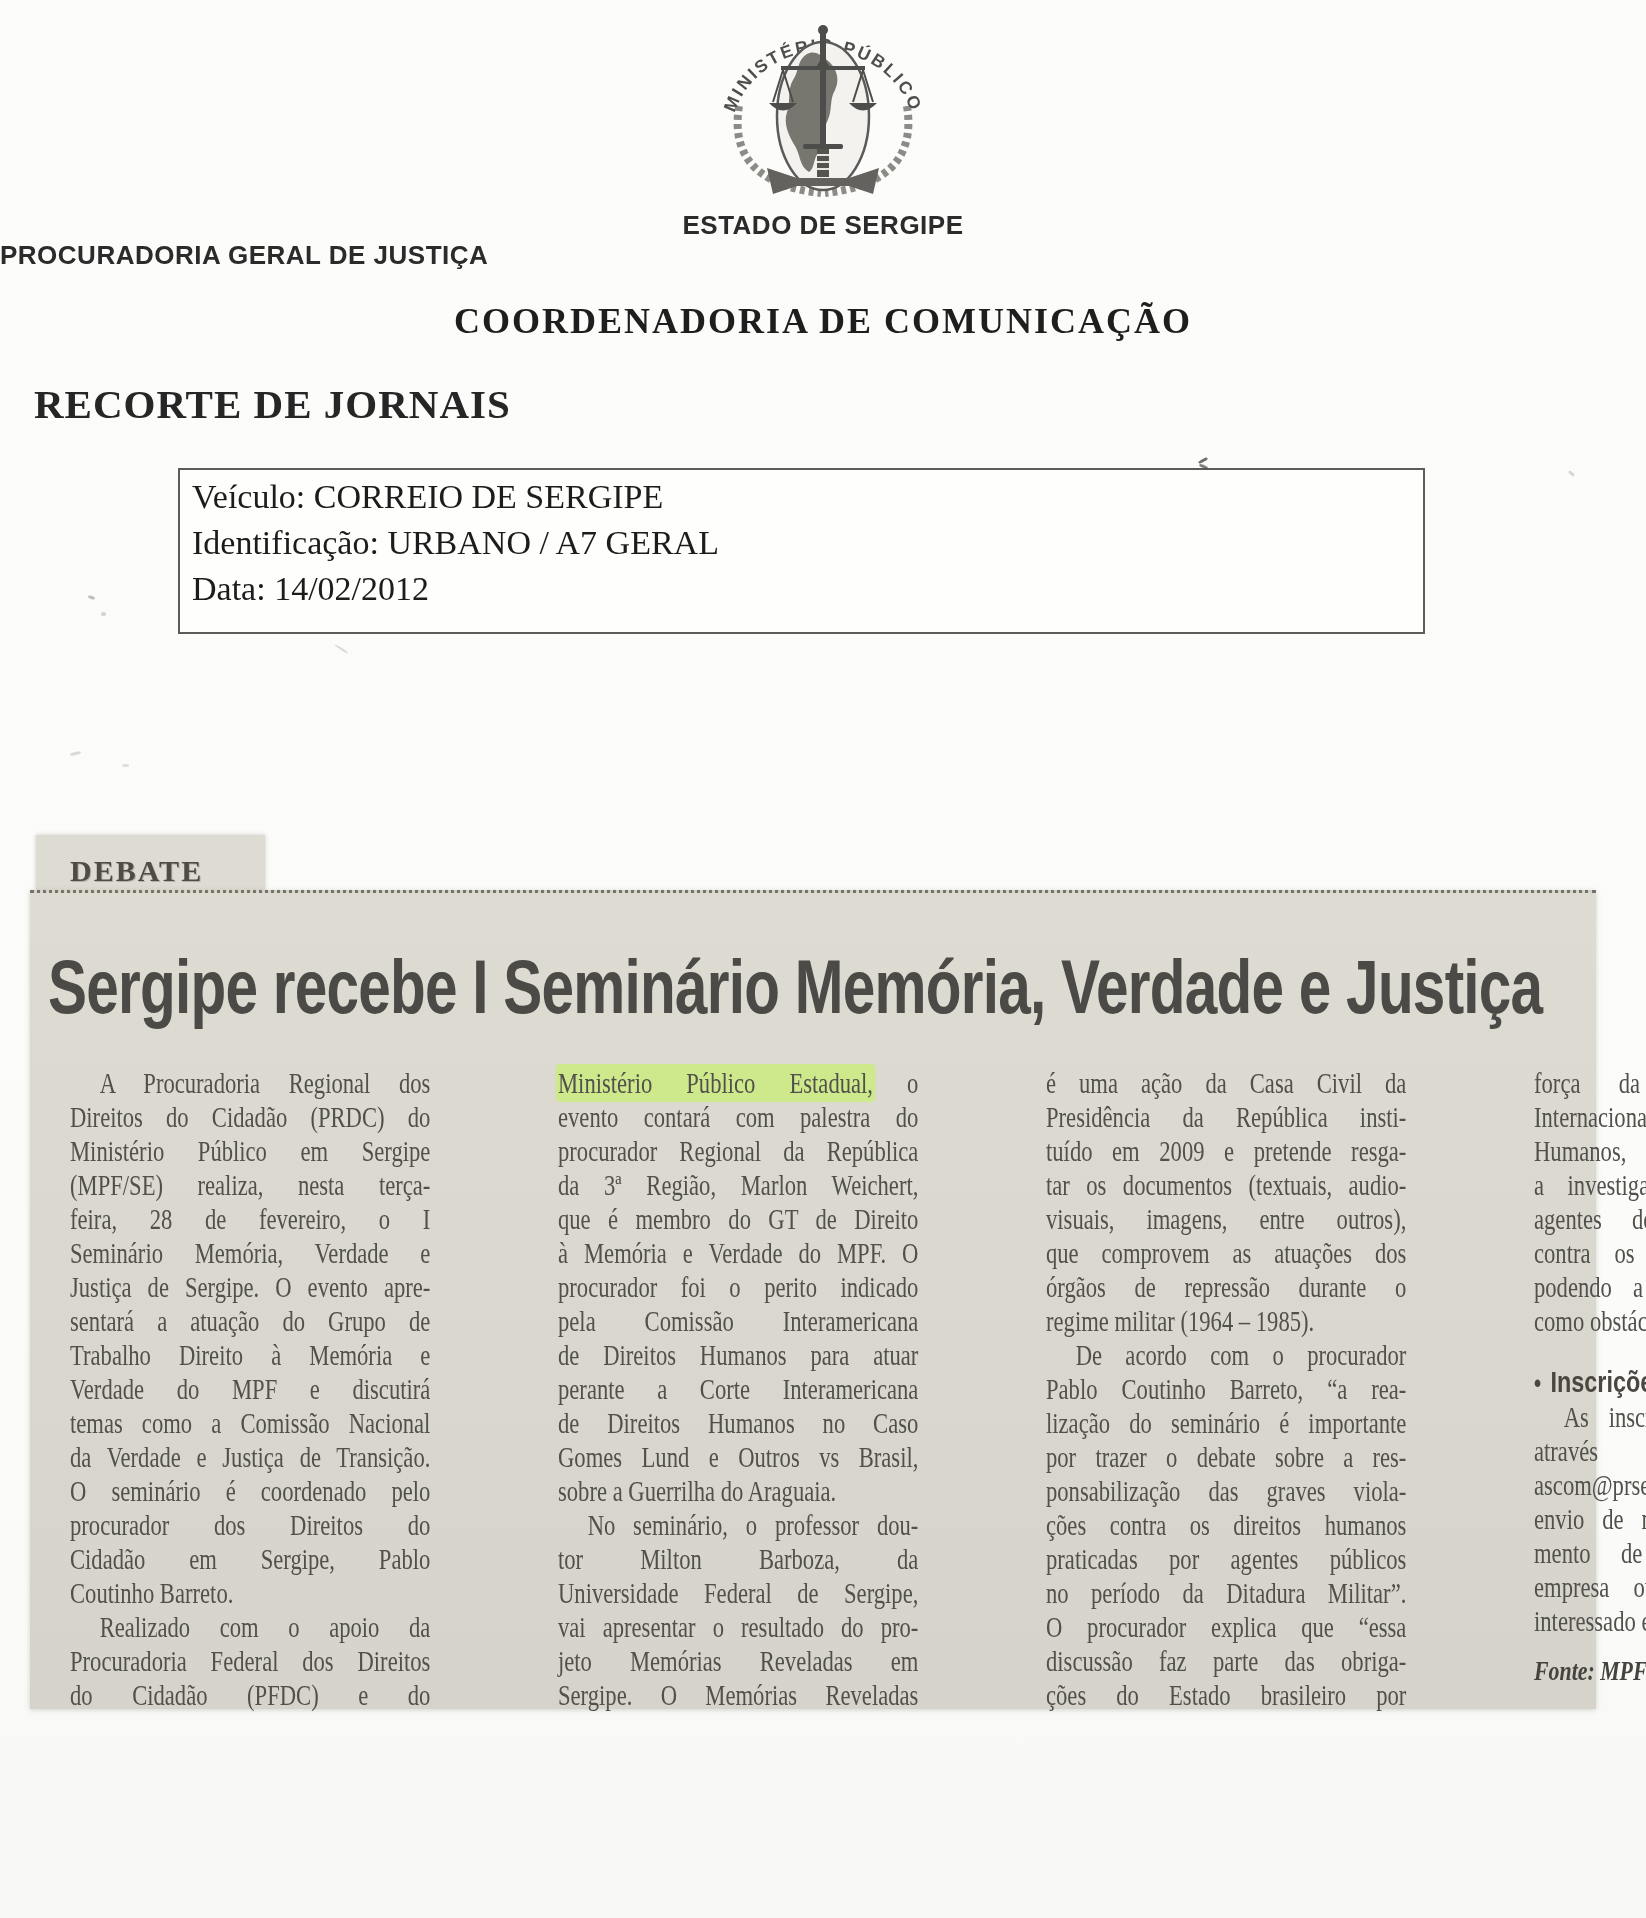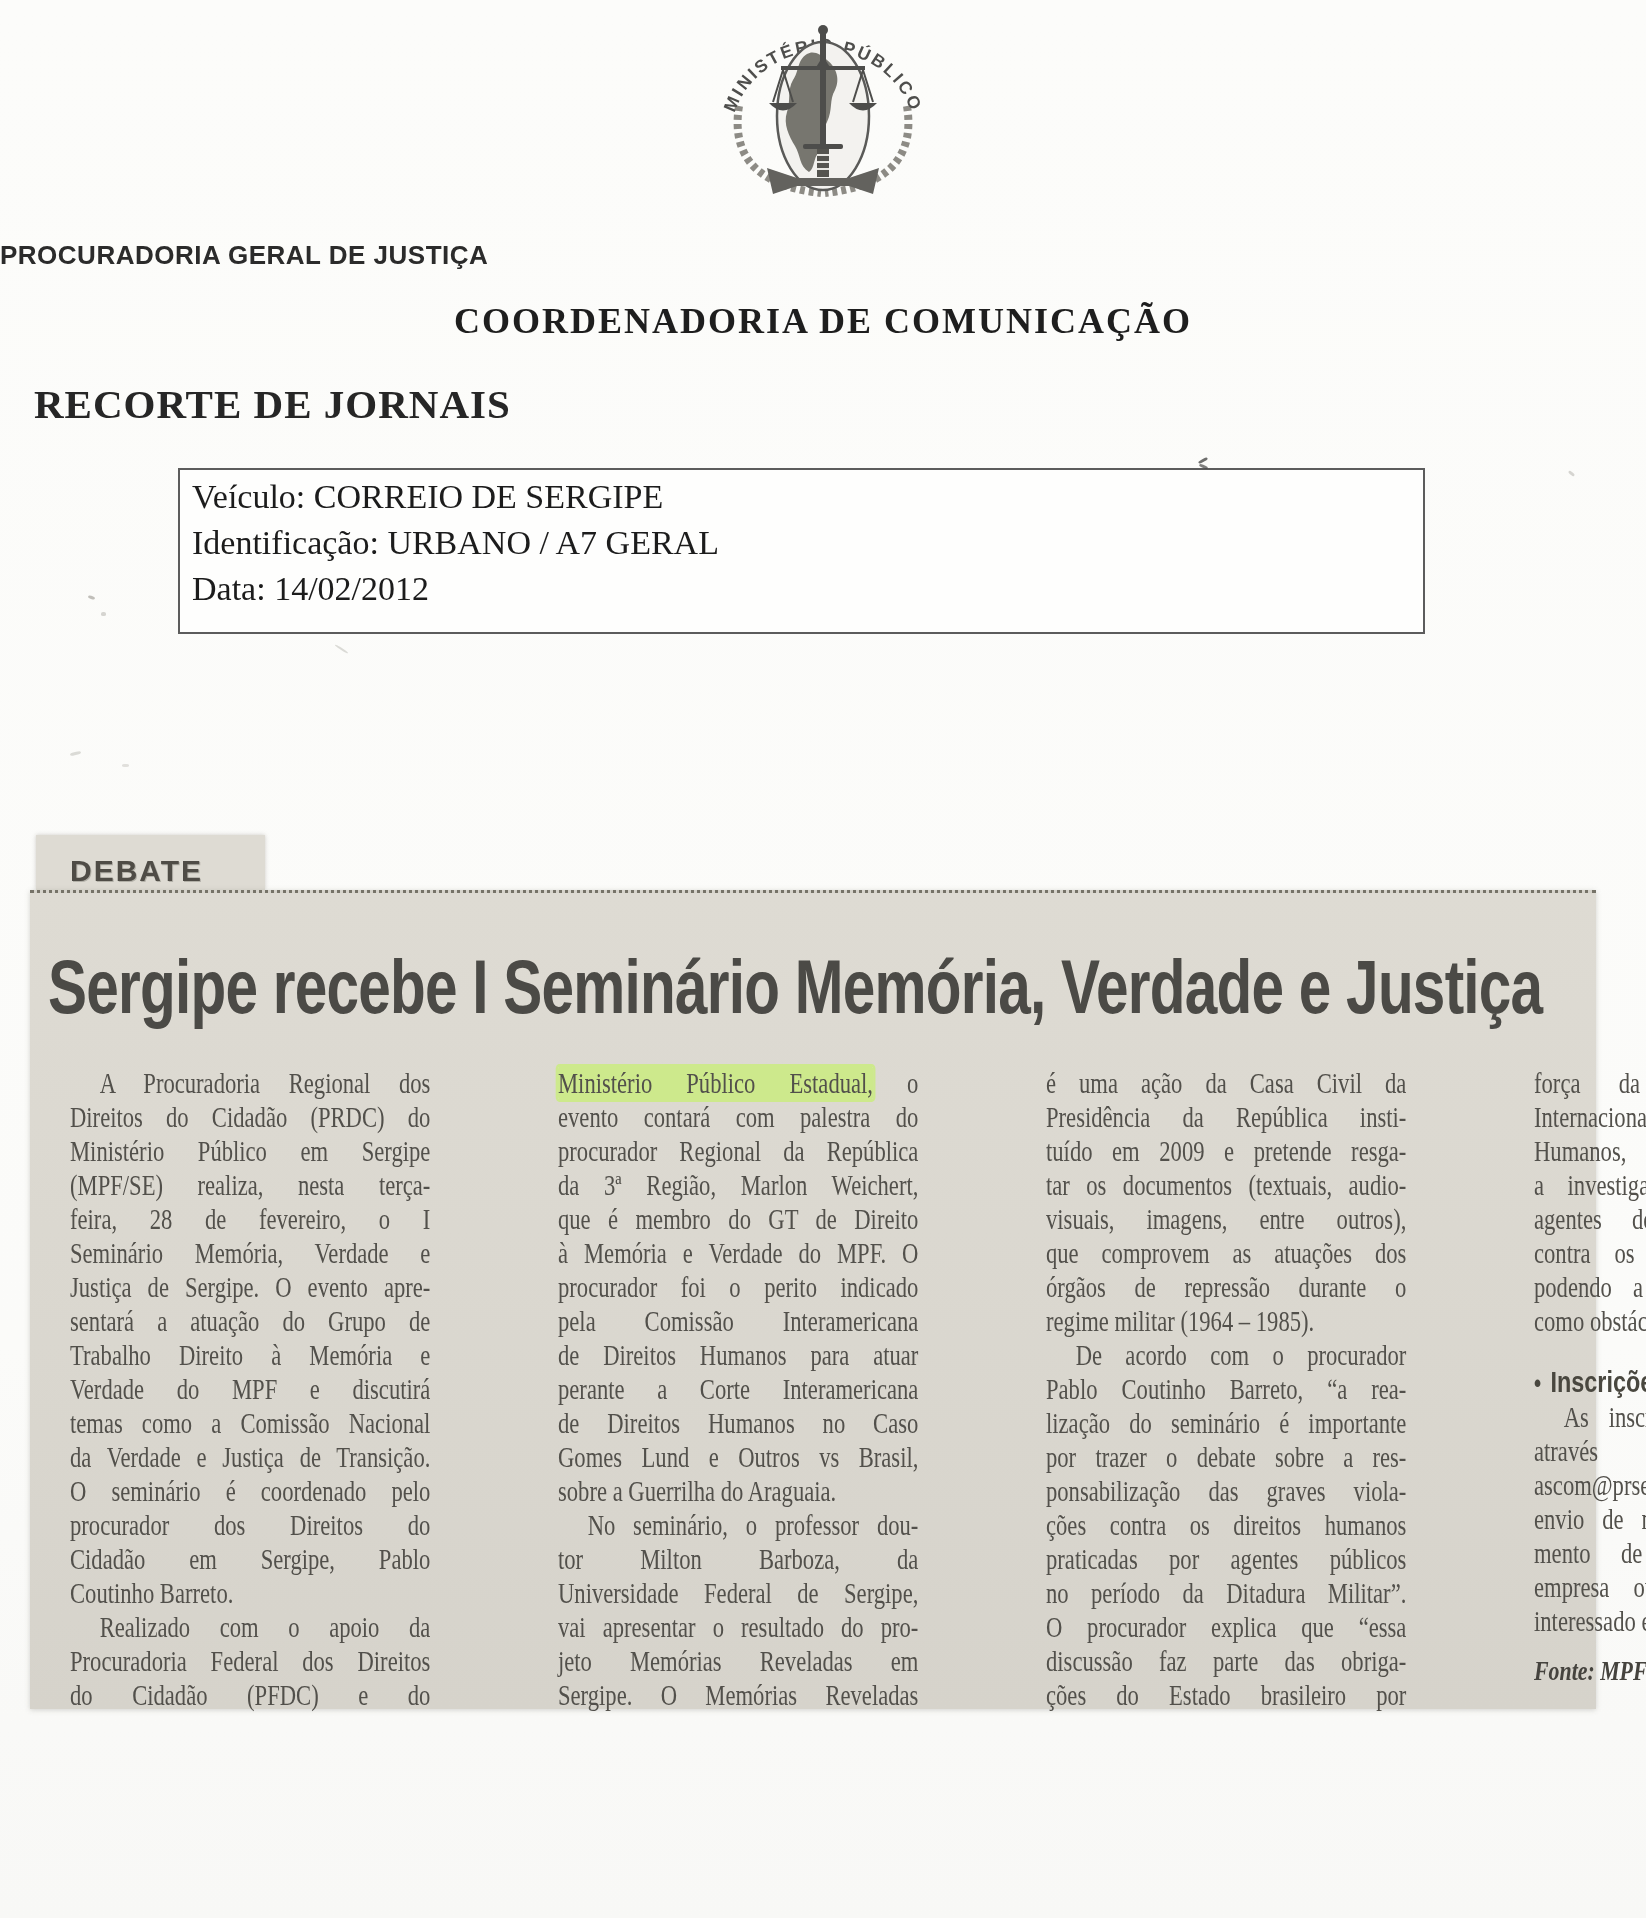--- a/index.html
+++ b/index.html
@@ -17,21 +17,21 @@
         letter-spacing:1px;color:#262626;padding-left:34px;}
   
   .ibox{position:absolute;left:178px;top:468px;width:1231px;height:148px;
         border:2px solid #5c5c5c;background:#fefefd;padding:4px 0 10px 12px;box-sizing:content-box;}
   .ibox .bl{font-size:34px;line-height:46px;color:#1c1c1c;}
   
   .smudge{position:absolute;background:#8f8d85;border-radius:40%;}
   
   .clip-tab{position:absolute;left:36px;top:835px;width:229px;height:55px;
         background:#dedbd3;box-shadow:0 0 4px rgba(120,118,110,.35);}
-  .debate{position:absolute;left:34px;bottom:2px;font-family:Liberation Sans, sans-serif;
+  .debate{position:absolute;left:34px;bottom:2px;font-family:Liberation Serif, serif;
         font-weight:700;font-size:30px;letter-spacing:2px;color:#4f4c46;
         text-shadow:1px 1px 0 rgba(150,148,140,.6);}
   .clip-body{position:absolute;left:30px;top:890px;width:1566px;height:816px;
         background:linear-gradient(180deg,#dedbd3 0%,#dad7cf 55%,#d6d3cb 100%);
         border-top:3px dotted #767368;box-shadow:0 1px 5px rgba(120,118,110,.3);}
   .headline{position:absolute;left:18px;top:50px;white-space:nowrap;
         font-family:"Liberation Sans",sans-serif;font-weight:700;font-size:76px;
         letter-spacing:-1px;color:#4b4a46;transform:scaleX(.77);transform-origin:0 0;}
   .cols{position:absolute;left:40px;top:173px;width:1520px;
         display:grid;grid-template-columns:repeat(4,1fr);column-gap:26px;}
@@ -80,20 +80,21 @@
     <path d="M 66,97 Q 80,112 94,97 Z" fill="#4d4d4b"></path>
     <path d="M 146,97 Q 160,112 174,97 Z" fill="#4d4d4b"></path>
 
     <rect x="100" y="138" width="40" height="5" rx="2" fill="#4d4d4b"></rect>
     <rect x="114" y="143" width="12" height="28" fill="#55544f"></rect>
     <path d="M 114,149 h12 M 114,156 h12 M 114,163 h12" stroke="#e8e7e2" stroke-width="2"></path>
 
     <path fill="#63625e" d="M 64,162 L 94,172 L 146,172 L 176,162 L 170,188 L 146,180 L 94,180 L 70,188 Z"></path>
   </svg>
 
+  <div class="org1">ESTADO DE SERGIPE</div>
   <div class="org2">PROCURADORIA GERAL DE JUSTIÇA</div>
   <div class="dept">COORDENADORIA DE COMUNICAÇÃO</div>
   <div class="doctitle">RECORTE DE JORNAIS</div>
 
   <div class="ibox">
     <div class="bl">Veículo: CORREIO DE SERGIPE</div>
     <div class="bl">Identificação: URBANO / A7 GERAL</div>
     <div class="bl">Data: 14/02/2012</div>
   </div>
 

